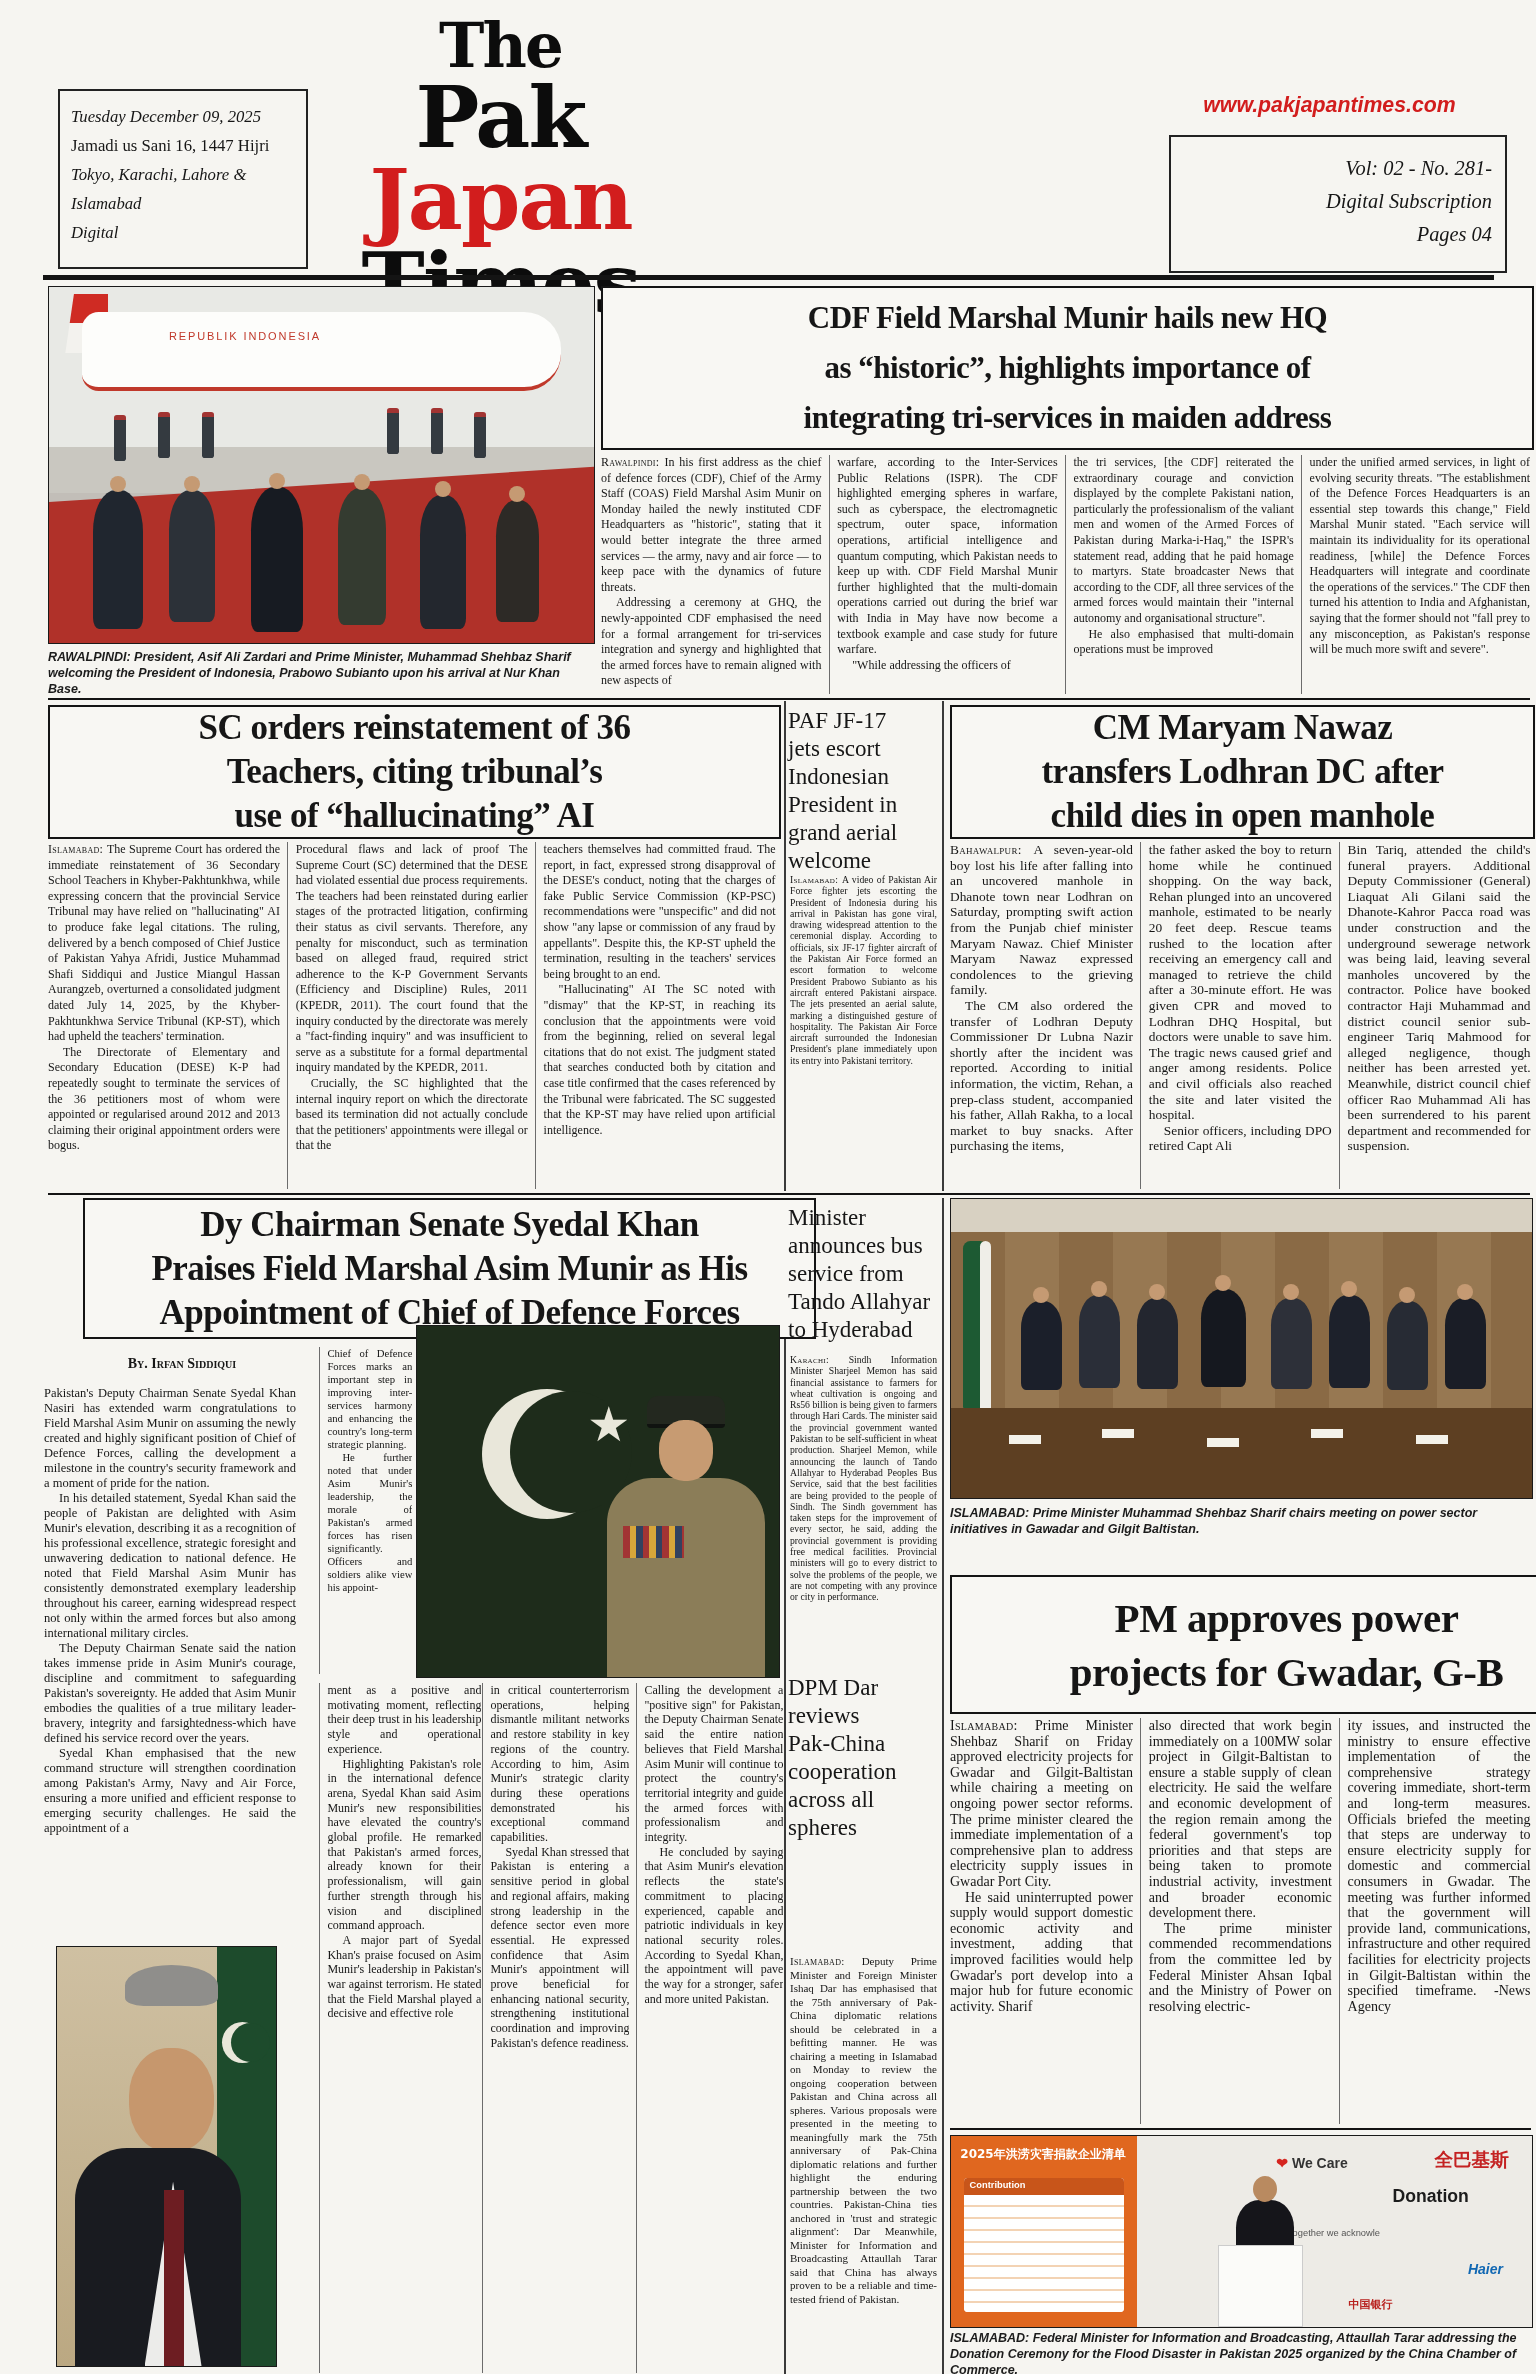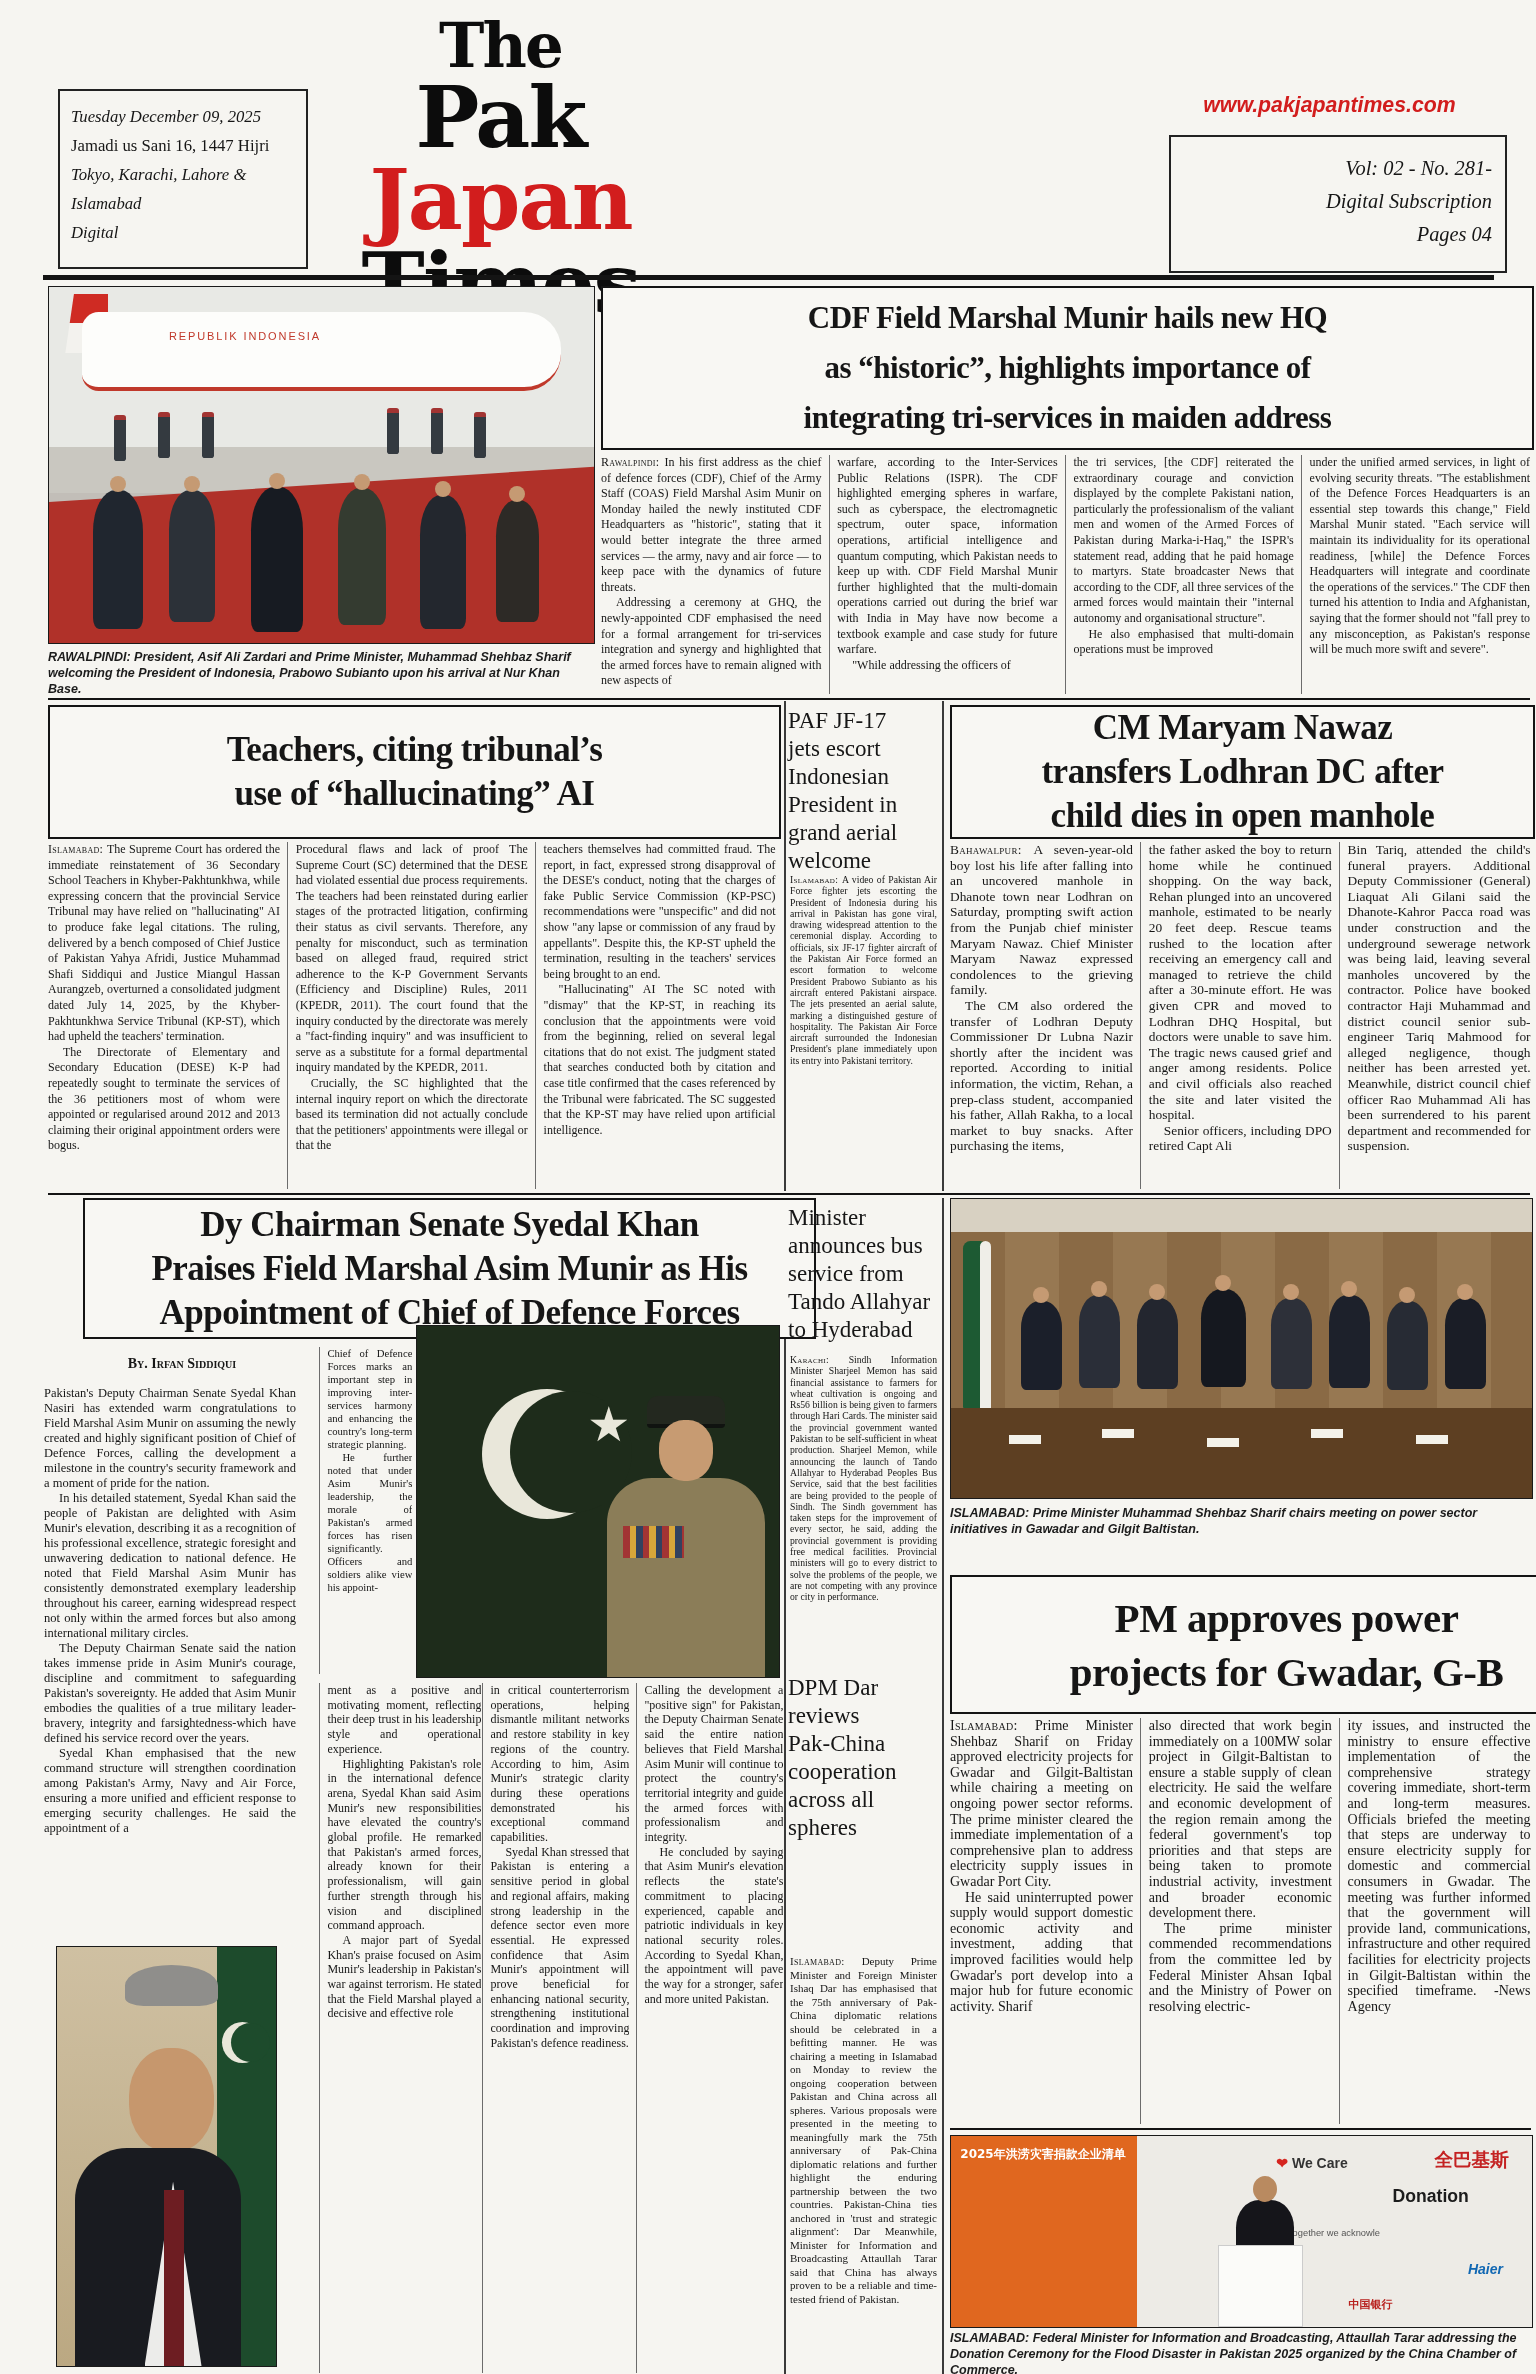--- a/index.html
+++ b/index.html
@@ -200,20 +200,21 @@
       <p>under the unified armed services, in light of evolving security threats. "The establishment of the Defence Forces Headquarters is an essential step towards this change," Field Marshal Munir stated. "Each service will maintain its individuality for its operational readiness, [while] the Defence Forces Headquarters will integrate and coordinate the operations of the services." The CDF then turned his attention to India and Afghanistan, saying that the former should not "fall prey to any misconception, as Pakistan's response will be much more swift and severe".</p>
     </div>
   </div>
 
   <div class="rule" style="left:48px;top:698px;width:1482px;height:1.9px;"></div>
 
   <div class="vline" style="left:784px;top:701px;height:490px;"></div>
   <div class="vline" style="left:942px;top:701px;height:490px;"></div>
 
   <div class="hbox h38" style="left:48px;top:705px;width:729px;height:130px;">
+    <div>SC orders reinstatement of 36</div>
     <div>Teachers, citing tribunal’s</div>
     <div>use of “hallucinating” AI</div>
   </div>
   <div class="cols f13" style="left:48px;top:842px;width:729px;height:347px;">
     <div class="col" style="width:232px;">
       <p><span class="dl">Islamabad:</span><span>The Supreme Court has ordered the immediate reinstatement of 36 Secondary School Teachers in Khyber-Pakhtunkhwa, while expressing concern that the provincial Service Tribunal may have relied on "hallucinating" AI to produce fake legal citations. The ruling, delivered by a bench composed of Chief Justice of Pakistan Yahya Afridi, Justice Muhammad Shafi Siddiqui and Justice Miangul Hassan Aurangzeb, overturned a consolidated judgment dated July 14, 2025, by the Khyber-Pakhtunkhwa Service Tribunal (KP-ST), which had upheld the teachers' termination.</span></p>
       <p class="ind">The Directorate of Elementary and Secondary Education (DESE) K-P had repeatedly sought to terminate the services of the 36 petitioners most of whom were appointed or regularised around 2012 and 2013 claiming their original appointment orders were bogus.</p>
     </div>
     <div class="col" style="width:232px;">
       <p>Procedural flaws and lack of proof The Supreme Court (SC) determined that the DESE had violated essential due process requirements. The teachers had been reinstated during earlier stages of the protracted litigation, confirming their status as civil servants. Therefore, any penalty for misconduct, such as termination based on alleged fraud, required strict adherence to the K-P Government Servants (Efficiency and Discipline) Rules, 2011 (KPEDR, 2011). The court found that the inquiry conducted by the directorate was merely a "fact-finding inquiry" and was insufficient to serve as a substitute for a formal departmental inquiry mandated by the KPEDR, 2011.</p>
@@ -372,20 +373,24 @@
     </div>
     <div class="col" style="width:183px;">
       <p>ity issues, and instructed the ministry to ensure effective implementation of the comprehensive strategy covering immediate, short-term and long-term measures. Officials briefed the meeting that steps are underway to ensure electricity supply for domestic and commercial consumers in Gwadar. The meeting was further informed that the government will provide land, communications, infrastructure and other required facilities for electricity projects in Gilgit-Baltistan within the specified timeframe. -News Agency</p>
     </div>
   </div>
   <div class="rule" style="left:950px;top:2128px;width:581px;height:1.9px;"></div>
 
   <div class="photo p5" style="left:950px;top:2135px;width:581px;height:191px;">
     <div class="poster">
       <div class="poster-title">2025年洪涝灾害捐款企业清单</div>
+      <div class="panel">
+        <div class="panel-h">Contribution</div>
+        <div class="rows"></div>
+      </div>
     </div>
     <div class="cn" style="right:4%;top:6%;font-size:18.6px;">全巴基斯</div>
     <div class="wecare" style="left:56%;top:10%;font-size:14px;"><span class="heart">❤</span> <span>We Care</span></div>
     <div class="donation" style="left:76%;top:26%;font-size:17.6px;">Donation</div>
     <div class="small-g" style="left:58%;top:48%;font-size:9.3px;">Together we acknowle</div>
     <div class="haier" style="right:5%;bottom:26%;font-size:14px;">Haier</div>
     <div class="bank" style="right:24%;bottom:8%;font-size:11px;">中国银行</div>
     <div class="speaker"></div>
     <div class="podium"></div>
   </div>

